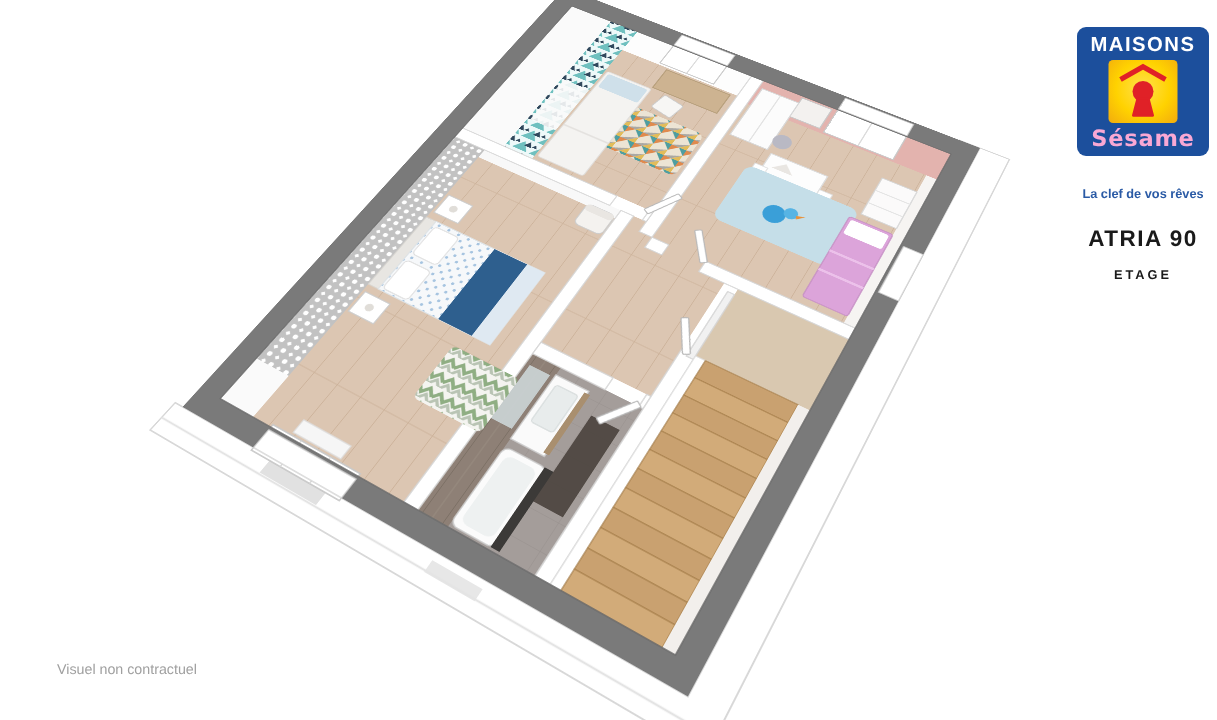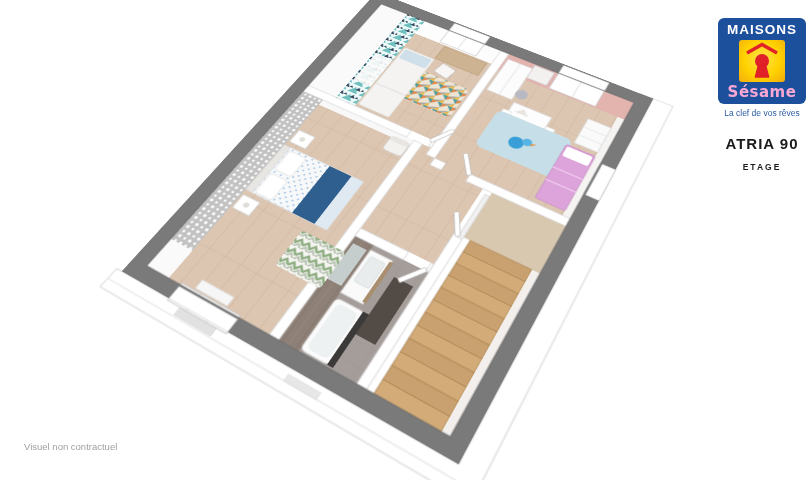--- a/index.html
+++ b/index.html
@@ -12,24 +12,24 @@
   
   .brand{position:absolute;left:712px;top:18px;width:100px;text-align:center;}
   .logo-card{width:88px;height:86px;margin:0 auto;background:var(--brand_blue);
              border-radius:6px;display:flex;flex-direction:column;align-items:center;
              justify-content:space-between;padding:5px 0 4px 0;box-sizing:border-box;}
   .logo-top{color:#fff;font-weight:bold;font-size:13.5px;letter-spacing:1px;line-height:1;text-align:right;}
   .logo-yellow{width:46px;height:42px;border-radius:3px;
                background:radial-gradient(circle at 50% 45%,#ffe14d 0%,#ffd200 55%,#f2ab0e 100%);}
   .logo-bottom{color:#f9a8d4;font-weight:bold;font-size:15px;letter-spacing:.5px;line-height:1;
                font-family:"DejaVu Sans",sans-serif;}
-  .tagline{margin-top:4px;color:var(--tagline_blue);font-size:8.5px;font-weight:normal;}
+  .tagline{margin-top:20px;color:var(--tagline_blue);font-size:8.5px;font-weight:bold;}
   .plan-title{margin-top:17px;color:var(--title_black);font-size:15px;font-weight:bold;letter-spacing:1px;}
   .plan-subtitle{margin-top:10px;color:var(--title_black);font-size:8.5px;font-weight:bold;letter-spacing:2px;}
-  .footnote{position:absolute;left:24px;top:441px;color:var(--footnote_gray);font-size:9.5px;}
+  .footnote{position:absolute;left:38px;top:441px;color:var(--footnote_gray);font-size:9.5px;}
 </style>
 </head>
 <body>
 
 <div class="canvas">
 
   <svg class="plan3d" viewBox="0 0 350 450" xmlns="http://www.w3.org/2000/svg">
     <defs>
       <pattern id="wood" width="18" height="60" patternUnits="userSpaceOnUse">
         <rect width="18" height="60" style="fill:var(--floor_wood)"></rect>

